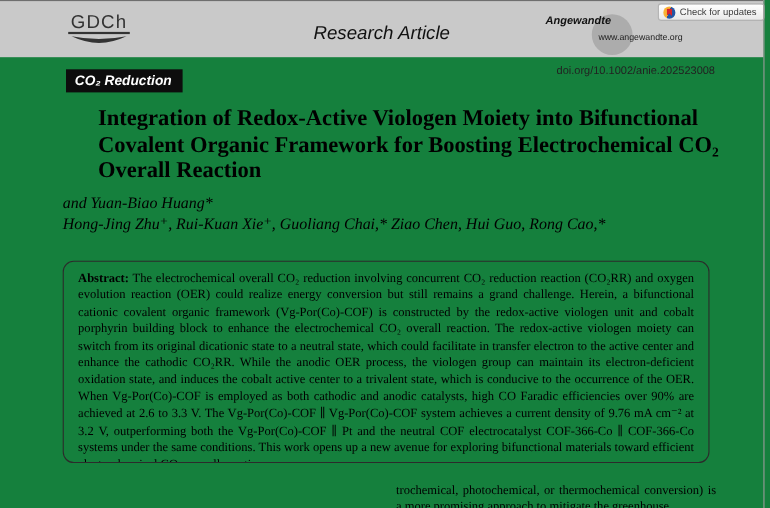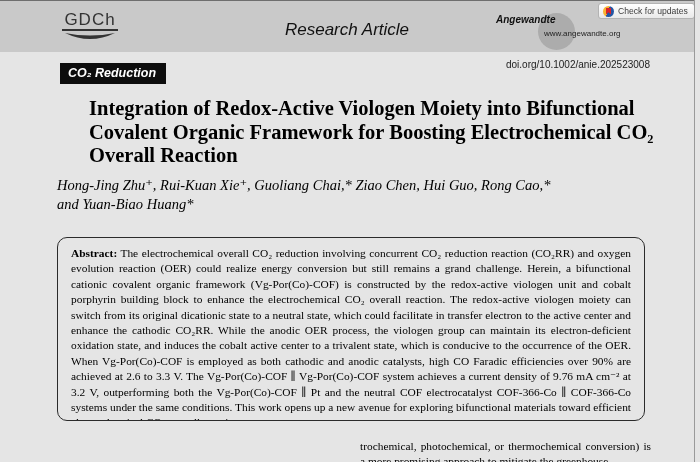--- a/index.html
+++ b/index.html
@@ -1,19 +1,19 @@
 <!DOCTYPE html>
 <html><head>
 <meta charset="utf-8">
 <style>
   * { margin:0; padding:0; box-sizing:border-box; }
   html,body { background:#ffffff; }
   #page {
     position:relative; width:700px; height:462px; overflow:hidden;
-    background:#e5e5e5;
+    background:#15803d;
     font-family:"Liberation Sans","DejaVu Sans",sans-serif;
     color:#1a1a1a;
   }
   
   .page-edge { position:absolute; top:0; left:694px; width:1px; height:462px; background:#9a9a9a; }
 
   
   .header {
     position:absolute; top:0; left:0; width:694px; height:52px;
     background:#c9c9c9; border-top:1px solid #6e6e6e;
@@ -131,22 +131,22 @@
 
   <div class="howtocite">
     <div>doi.org/10.1002/anie.202523008</div>
   </div>
 
   <div class="topic-badge">CO₂ Reduction</div>
 
   <h1 class="title">Integration of Redox-Active Viologen Moiety into Bifunctional Covalent Organic Framework for Boosting Electrochemical CO₂ Overall Reaction</h1>
 
   <div class="authors">
+    <div>and Yuan-Biao Huang*</div>
     <div>Hong-Jing Zhu⁺, Rui-Kuan Xie⁺, Guoliang Chai,* Ziao Chen, Hui Guo, Rong Cao,*</div>
-    <div>and Yuan-Biao Huang*</div>
   </div>
 
   <div class="abstract-box">
     <p class="abstract-text"><span class="abs-label">Abstract:</span><span> The electrochemical overall CO₂ reduction involving concurrent CO₂ reduction reaction (CO₂RR) and oxygen evolution reaction (OER) could realize energy conversion but still remains a grand challenge. Herein, a bifunctional cationic covalent organic framework (Vg-Por(Co)-COF) is constructed by the redox-active viologen unit and cobalt porphyrin building block to enhance the electrochemical CO₂ overall reaction. The redox-active viologen moiety can switch from its original dicationic state to a neutral state, which could facilitate in transfer electron to the active center and enhance the cathodic CO₂RR. While the anodic OER process, the viologen group can maintain its electron-deficient oxidation state, and induces the cobalt active center to a trivalent state, which is conducive to the occurrence of the OER. When Vg-Por(Co)-COF is employed as both cathodic and anodic catalysts, high CO Faradic efficiencies over 90% are achieved at 2.6 to 3.3 V. The Vg-Por(Co)-COF ∥ Vg-Por(Co)-COF system achieves a current density of 9.76 mA cm⁻² at 3.2 V, outperforming both the Vg-Por(Co)-COF ∥ Pt and the neutral COF electrocatalyst COF-366-Co ∥ COF-366-Co systems under the same conditions. This work opens up a new avenue for exploring bifunctional materials toward efficient electrochemical CO₂ overall reaction.</span></p>
   </div>
 
   <div class="intro-heading">Introduction</div>
   <div class="right-col">trochemical, photochemical, or thermochemical conversion) is a more promising approach to mitigate the greenhouse</div>
 
   <div class="page-edge"></div>

